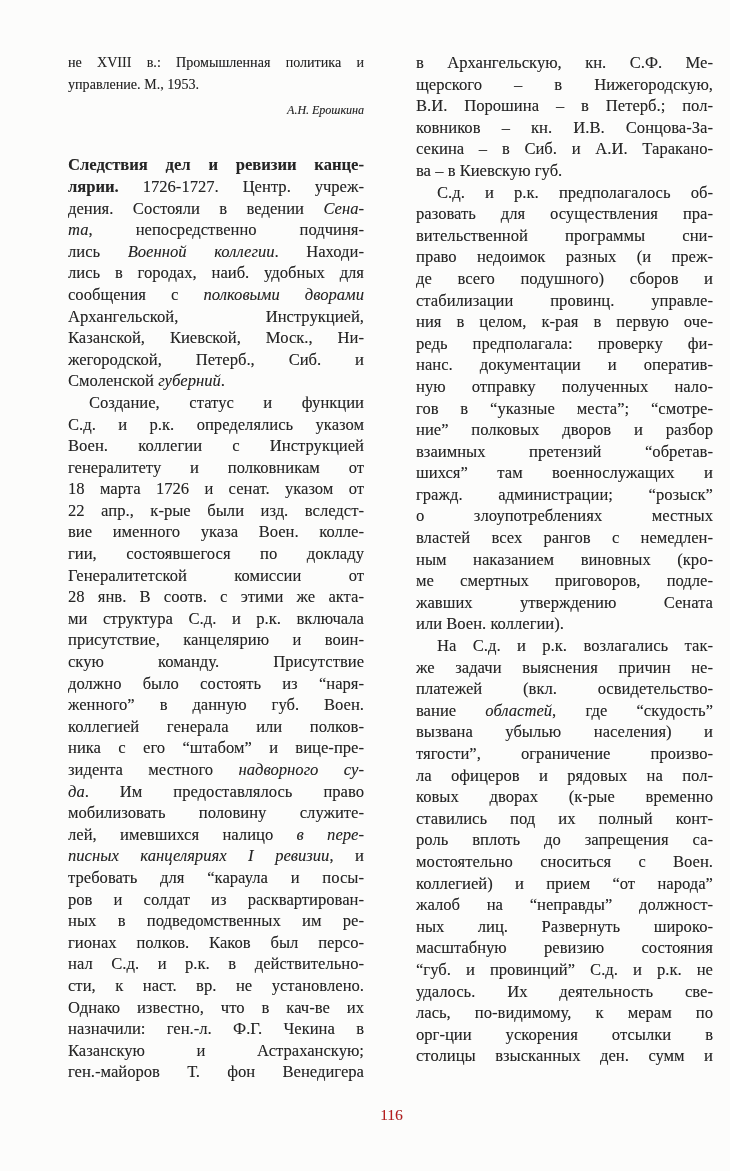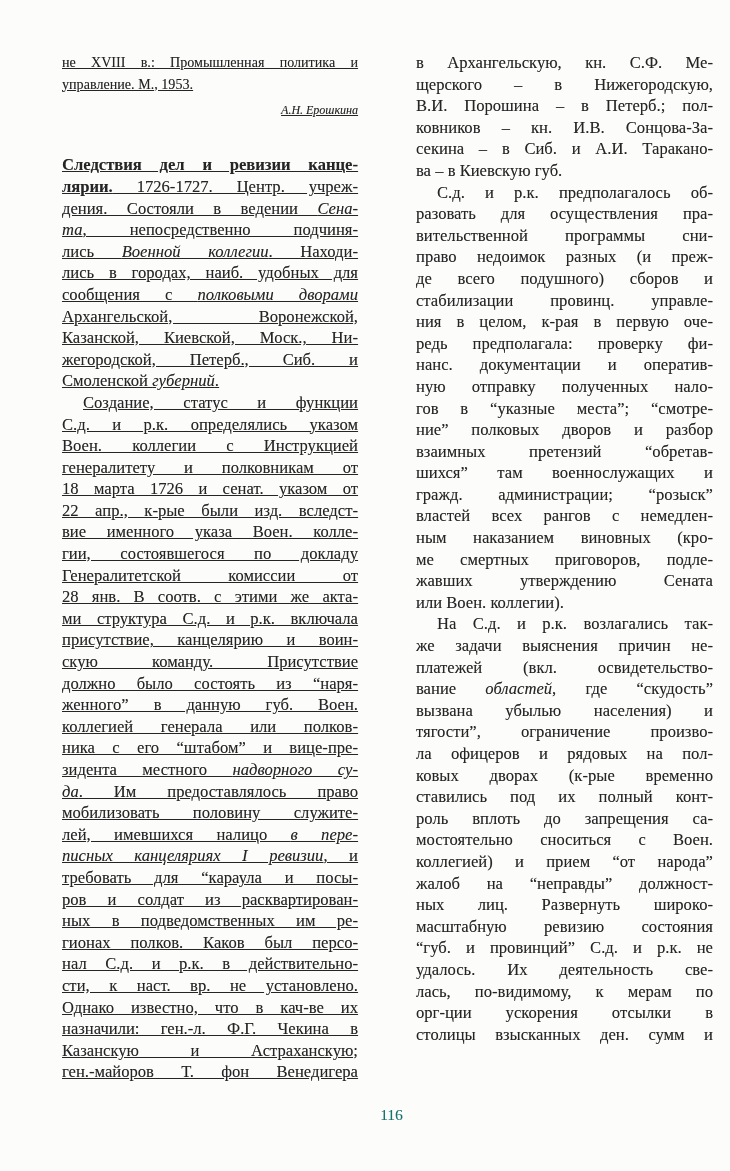--- a/index.html
+++ b/index.html
@@ -10,21 +10,21 @@
   }
   .page {
     position: relative;
     width: 730px; height: 1171px;
     background: #fcfcfb;
     color: #252525;
     overflow: hidden;
     text-shadow: 0.2px 0 0 rgba(35,35,35,0.35);
   }
   .col { position: absolute; top: 52px; }
-  .col-left  { left: 62px;  width: 296px; text-decoration: underline; }
+  .col-left  { left: 68px;  width: 296px; }
   .col-right { left: 408px; width: 297px; margin-left: 8px; }
 
   .ln {
     font-size: 16.5px;
     line-height: 21.6px;
     text-align: justify;
     text-align-last: justify;
     letter-spacing: 0.05px;
   }
   .ln.end { text-align-last: auto; }
@@ -43,21 +43,21 @@
 
   b { font-weight: 700; }
   i { font-style: italic; }
 
   .pagenum {
     position: absolute;
     top: 1105px; left: 78px; width: 627px;
     text-align: center;
     font-size: 15.5px;
     line-height: 20px;
-    color: #0f766e;
+    color: #b91c1c;
   }
 </style>
 </head>
 <body>
 
 <div class="page">
 
   <div class="col col-left">
     <div class="pre-block">
         <div class="ln"><span>не XVIII в.: Промышленная политика и</span></div>
@@ -65,21 +65,21 @@
       </div>
     <div class="byline">А.Н. Ерошкина</div>
     <div class="entry-block">
         <div class="ln"><b>Следствия дел и ревизии канце-</b></div>
         <div class="ln"><b>лярии.</b><span> 1726-1727. Центр. учреж-</span></div>
         <div class="ln"><span>дения. Состояли в ведении </span><i>Сена-</i></div>
         <div class="ln"><i>та</i><span>, непосредственно подчиня-</span></div>
         <div class="ln"><span>лись </span><i>Военной коллегии</i><span>. Находи-</span></div>
         <div class="ln"><span>лись в городах, наиб. удобных для</span></div>
         <div class="ln"><span>сообщения с </span><i>полковыми дворами</i></div>
-        <div class="ln"><span>Архангельской, Воронежской,</span></div>
+        <div class="ln"><span>Архангельской, Инструкцией,</span></div>
         <div class="ln"><span>Казанской, Киевской, Моск., Ни-</span></div>
         <div class="ln"><span>жегородской, Петерб., Сиб. и</span></div>
         <div class="ln end"><span>Смоленской </span><i>губерний</i><span>.</span></div>
         <div class="ln ind"><span>Создание, статус и функции</span></div>
         <div class="ln"><span>С.д. и р.к. определялись указом</span></div>
         <div class="ln"><span>Воен. коллегии с Инструкцией</span></div>
         <div class="ln"><span>генералитету и полковникам от</span></div>
         <div class="ln"><span>18 марта 1726 и сенат. указом от</span></div>
         <div class="ln"><span>22 апр., к-рые были изд. вследст-</span></div>
         <div class="ln"><span>вие именного указа Воен. колле-</span></div>
@@ -127,20 +127,21 @@
         <div class="ln"><span>стабилизации провинц. управле-</span></div>
         <div class="ln"><span>ния в целом, к-рая в первую оче-</span></div>
         <div class="ln"><span>редь предполагала: проверку фи-</span></div>
         <div class="ln"><span>нанс. документации и оператив-</span></div>
         <div class="ln"><span>ную отправку полученных нало-</span></div>
         <div class="ln"><span>гов в “указные места”; “смотре-</span></div>
         <div class="ln"><span>ние” полковых дворов и разбор</span></div>
         <div class="ln"><span>взаимных претензий “обретав-</span></div>
         <div class="ln"><span>шихся” там военнослужащих и</span></div>
         <div class="ln"><span>гражд. администрации; “розыск”</span></div>
+        <div class="ln"><span>о злоупотреблениях местных</span></div>
         <div class="ln"><span>властей всех рангов с немедлен-</span></div>
         <div class="ln"><span>ным наказанием виновных (кро-</span></div>
         <div class="ln"><span>ме смертных приговоров, подле-</span></div>
         <div class="ln"><span>жавших утверждению Сената</span></div>
         <div class="ln end"><span>или Воен. коллегии).</span></div>
         <div class="ln ind"><span>На С.д. и р.к. возлагались так-</span></div>
         <div class="ln"><span>же задачи выяснения причин не-</span></div>
         <div class="ln"><span>платежей (вкл. освидетельство-</span></div>
         <div class="ln"><span>вание </span><i>областей</i><span>, где “скудость”</span></div>
         <div class="ln"><span>вызвана убылью населения) и</span></div>

